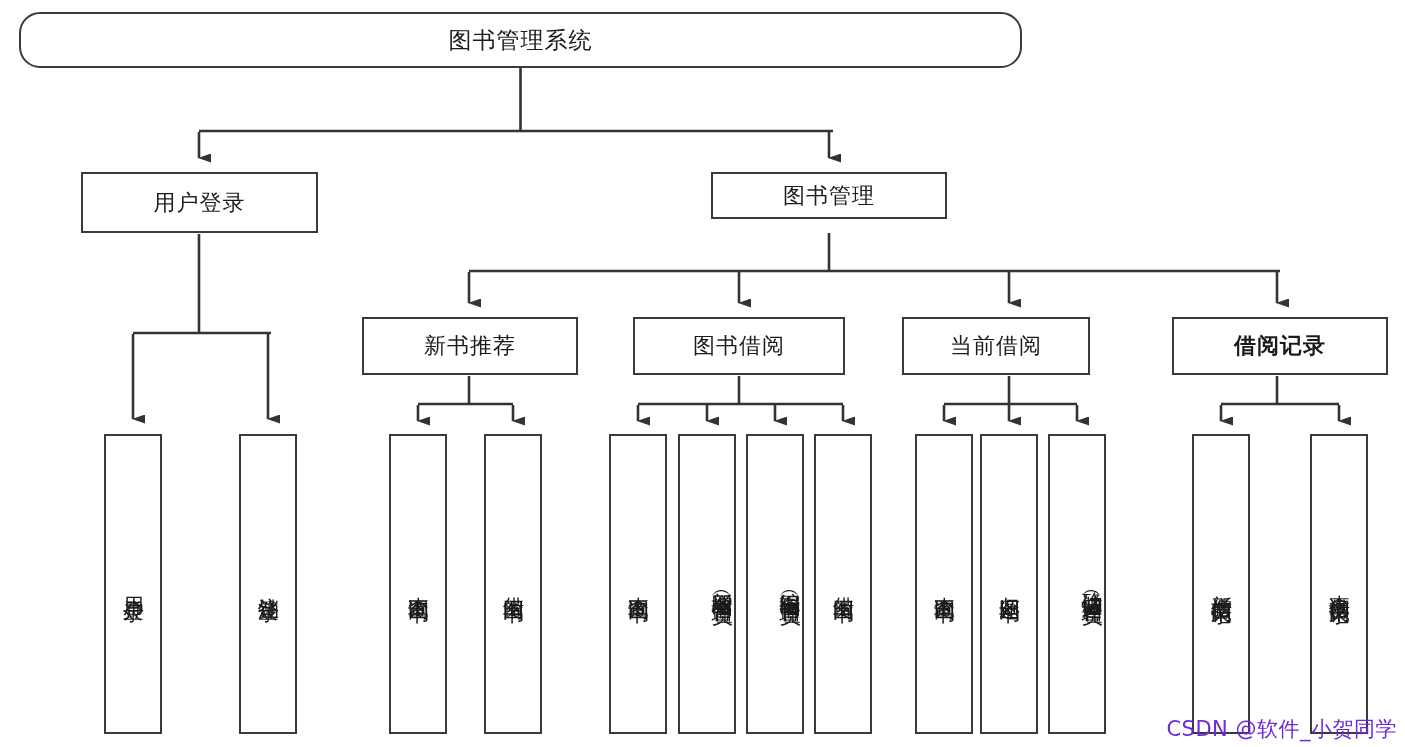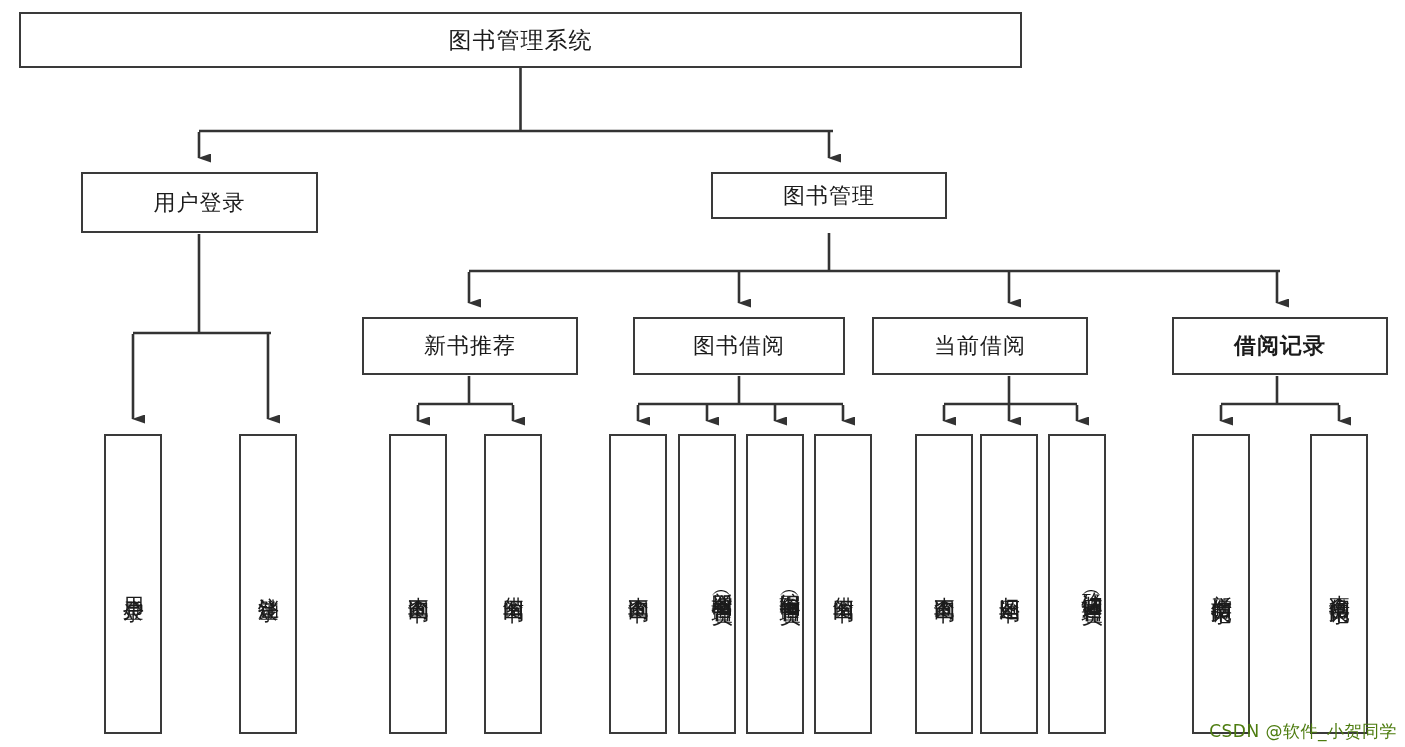--- a/index.html
+++ b/index.html
@@ -58,22 +58,22 @@
     text-orientation: upright;
     white-space: nowrap;
   }
   .node.root {
     font-size: 23px;
   }
   #watermark {
     position: absolute;
     right: 8px;
     bottom: 4px;
-    font-size: 17px;
-    color: #4d7c0f;
+    font-size: 21px;
+    color: #6d28d9;
     letter-spacing: 0.5px;
     white-space: nowrap;
     user-select: none;
   }
 </style>
 </head>
 <body>
 
 <div id="canvas">
 
@@ -120,31 +120,31 @@
       <path d="M1009,405 L1009,421" marker-end="url(#arrow)"></path>
       <path d="M1077,405 L1077,421" marker-end="url(#arrow)"></path>
 
       <path d="M1277,376 L1277,404"></path>
       <path d="M1221,404 L1339,404"></path>
       <path d="M1221,405 L1221,421" marker-end="url(#arrow)"></path>
       <path d="M1339,405 L1339,421" marker-end="url(#arrow)"></path>
     </g>
   </svg>
 
-  <div class="node horiz root" style="left:19px; top:12px; width:1003px; height:56px;">图书管理系统</div>
+  <div class="node horiz root" style="left:19px; top:12px; width:1003px; height:56px;border-radius:21px;">图书管理系统</div>
 
   <div class="node horiz" style="left:81px; top:172px; width:237px; height:61px;">用户登录</div>
 
   <div class="node horiz" style="left:711px; top:172px; width:236px; height:47px;">图书管理</div>
 
   <div class="node horiz" style="left:362px; top:317px; width:216px; height:58px;">新书推荐</div>
 
   <div class="node horiz" style="left:633px; top:317px; width:212px; height:58px;">图书借阅</div>
 
-  <div class="node horiz" style="left:872px; top:317px; width:216px; height:58px;">当前借阅</div>
+  <div class="node horiz" style="left:902px; top:317px; width:188px; height:58px;">当前借阅</div>
 
   <div class="node horiz" style="left:1172px; top:317px; width:216px; height:58px;font-weight:bold;">借阅记录</div>
 
   <div class="node vert" style="left:104px; top:434px; width:58px; height:300px;">
     <span class="vlabel">用户登录</span>
   </div>
   <div class="node vert" style="left:239px; top:434px; width:58px; height:300px;">
     <span class="vlabel">注销登录</span>
   </div>
 

